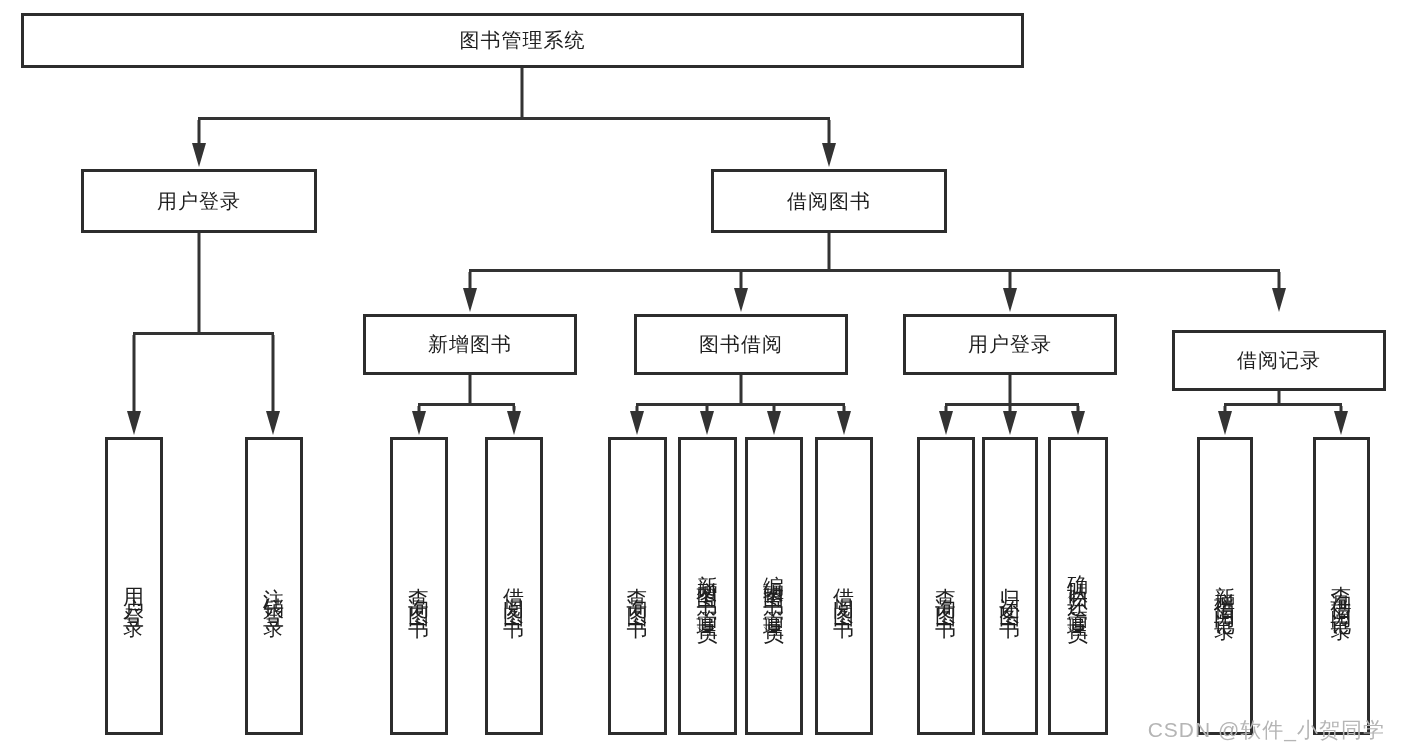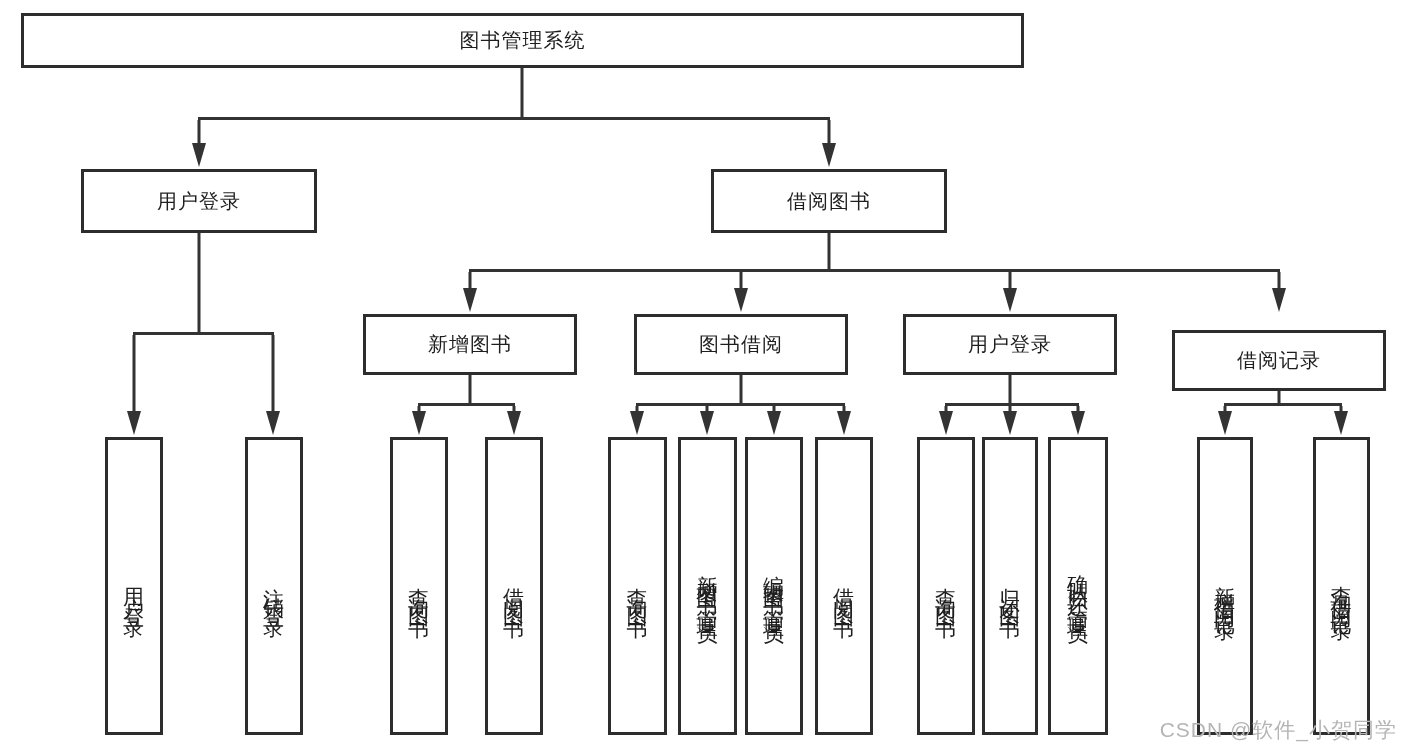--- a/index.html
+++ b/index.html
@@ -44,21 +44,21 @@
     letter-spacing: 10px;
     line-height: 1;
     padding-top: 10px;
   }
   .v.long {
     letter-spacing: 7px;
     padding-top: 7px;
   }
   #watermark {
     position: absolute;
-    right: 8px;
+    right: 20px;
     bottom: 3px;
     font-size: 21px;
     color: #b5b5b5;
     letter-spacing: 1px;
     z-index: 3;
   }
 </style>
 </head>
 <body>
 

